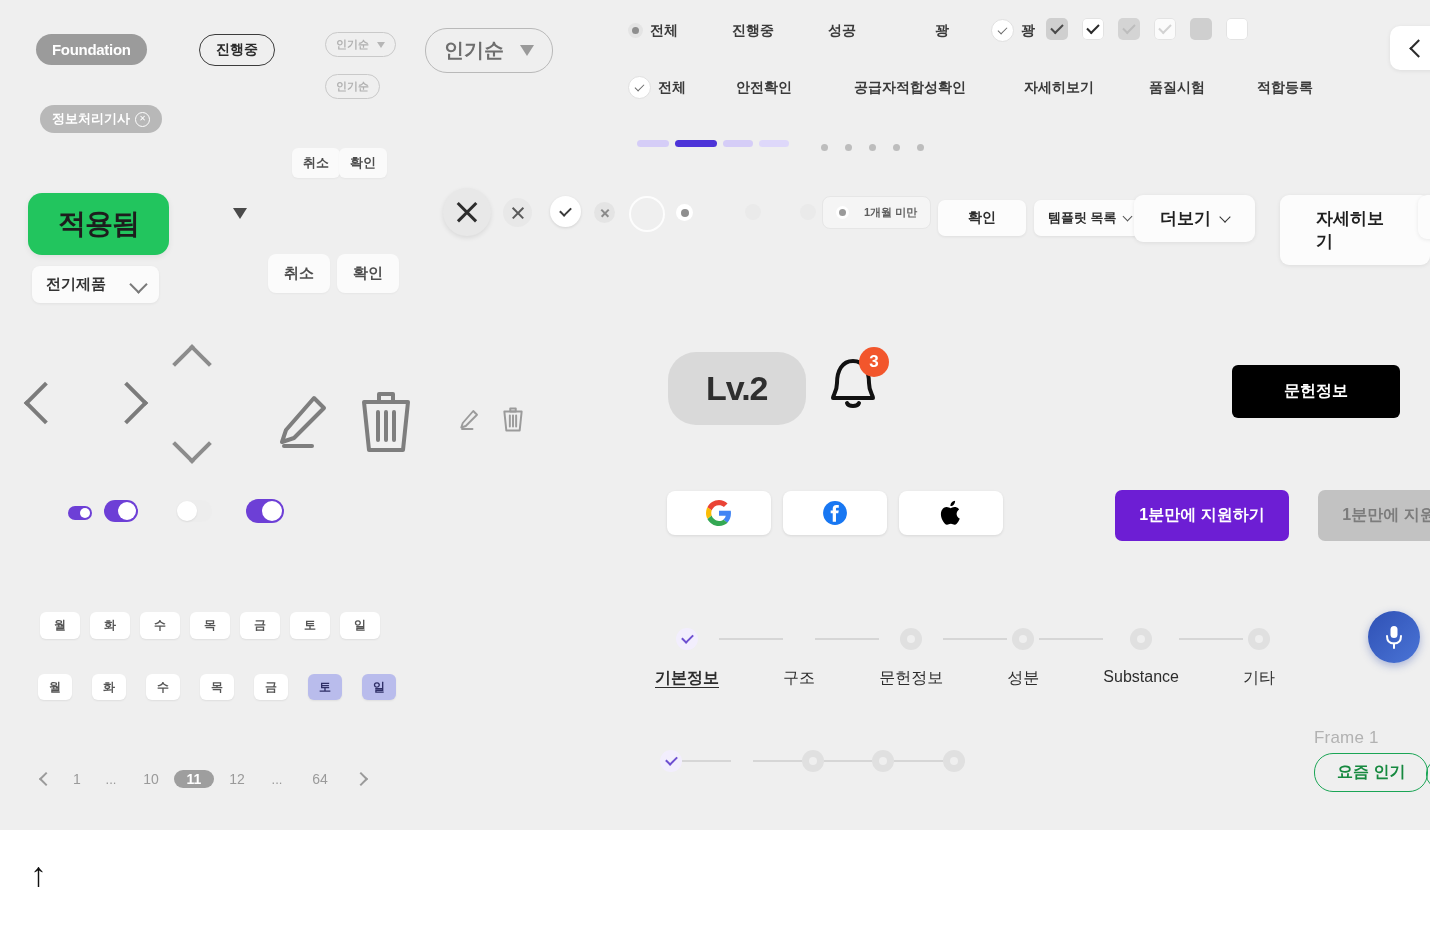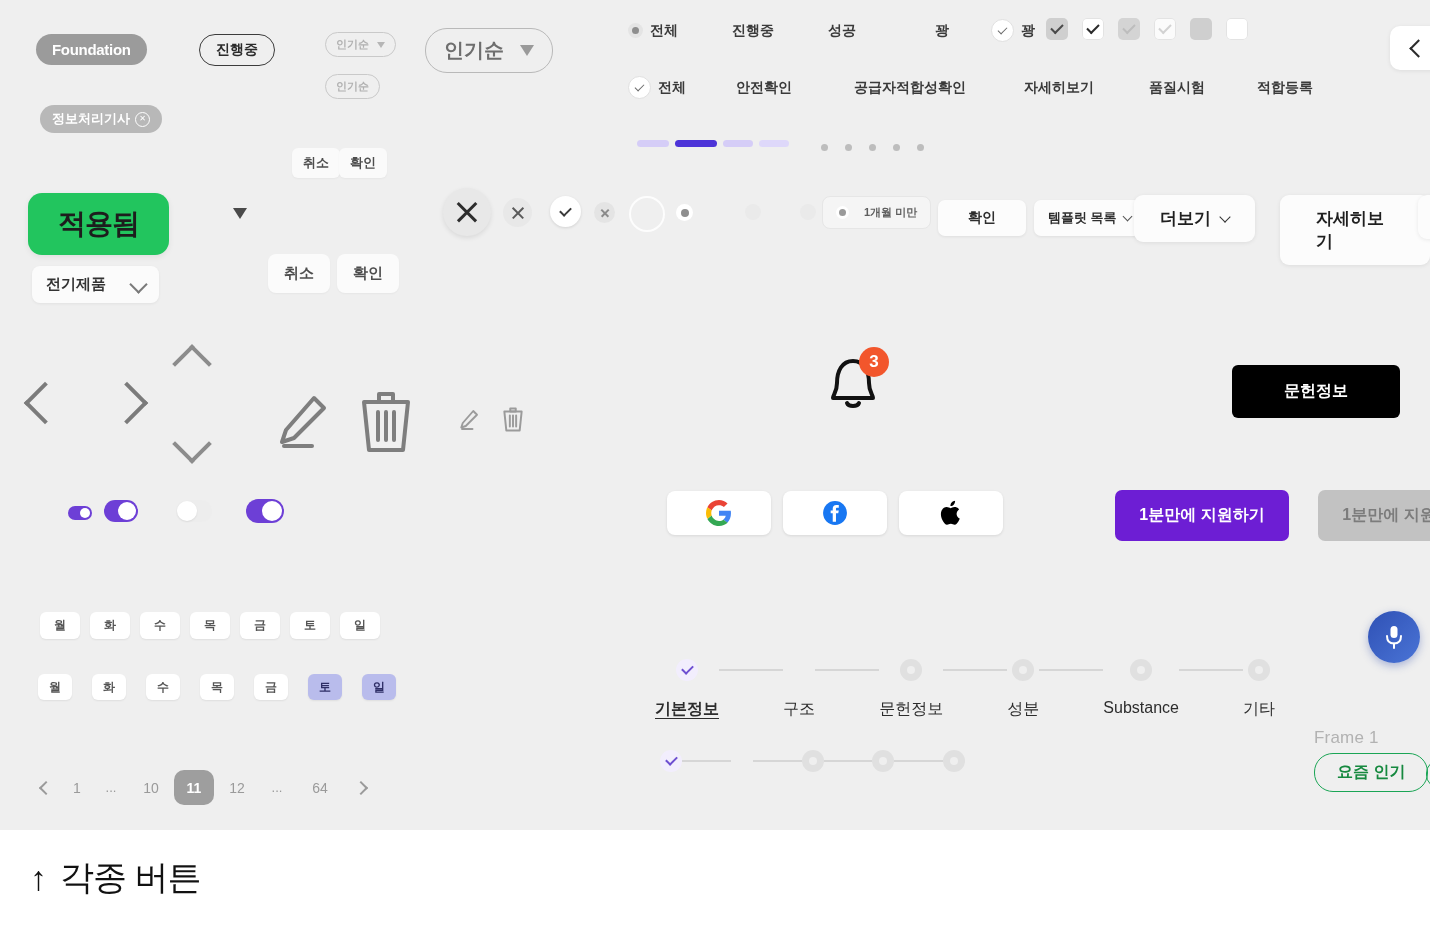--- a/index.html
+++ b/index.html
@@ -151,21 +151,21 @@
   .day{
     width:40px;height:27px;border-radius:6px;background:#fff;color:#555;
     font-size:12px;font-weight:700;display:inline-flex;align-items:center;justify-content:center;
     box-shadow:0 1px 2px rgba(0,0,0,.07);
   }
   .day.sel{background:#b9bcec;color:#2e2e66;}
   .day.v2{width:34px;height:26px;}
 
   
   .pg{font-size:14px;color:#9a9a9a;display:inline-flex;align-items:center;justify-content:center;}
-  .pg.cur{width:27px;height:35px;border-radius:10px;background:#9e9e9e;color:#fff;font-weight:700;}
+  .pg.cur{width:27px;height:18px;border-radius:10px;background:#9e9e9e;color:#fff;font-weight:700;}
 
   
   .stepper{display:flex;align-items:flex-start;}
   .step{display:flex;flex-direction:column;align-items:center;}
   .step .node{width:22px;height:22px;border-radius:50%;display:flex;align-items:center;justify-content:center;}
   .node.done{background:#f2eefd;}
   .node.done .tk{width:9px;height:5px;border-left:2.2px solid #6d4fd1;border-bottom:2.2px solid #6d4fd1;transform:rotate(-45deg);margin-top:-3px;display:block;}
   .node.todo{background:#e0e0e0;}
   .node.todo::after{content:"";width:8px;height:8px;border-radius:50%;background:#efefef;}
   .step .lbl{margin-top:18px;font-size:16px;color:#2d2d2d;font-weight:500;white-space:nowrap;}
@@ -442,20 +442,23 @@
   <div class="abs" style="left:104px;top:500px;width:34px;height:22px;border-radius:11px;background:#6d3fd6;display:flex;align-items:center;justify-content:flex-end;padding-right:2px;box-sizing:border-box;">
     <i style="width:18px;height:18px;border-radius:50%;background:#fff;display:block;"></i>
   </div>
   <div class="abs" style="left:176px;top:500px;width:36px;height:22px;border-radius:11px;background:#ededed;display:flex;align-items:center;padding-left:1px;box-sizing:border-box;">
     <i style="width:20px;height:20px;border-radius:50%;background:#fff;display:block;box-shadow:0 1px 2px rgba(0,0,0,.08);"></i>
   </div>
   <div class="abs" style="left:246px;top:499px;width:38px;height:24px;border-radius:12px;background:#6d3fd6;display:flex;align-items:center;justify-content:flex-end;padding-right:2px;box-sizing:border-box;">
     <i style="width:20px;height:20px;border-radius:50%;background:#fff;display:block;"></i>
   </div>
 
+  <div class="abs" style="left:668px;top:352px;">
+    <span class="lv-badge">Lv.2</span>
+  </div>
 
   <div class="abs bell-wrap" style="left:824px;top:352px;">
     <svg width="58" height="62" viewBox="0 0 58 62" fill="none">
       <path d="M29 9 C18 9 13 19 13 31 C13 40 9 43 9 46 L49 46 C49 43 45 40 45 31 C45 19 40 9 29 9 Z" stroke="#111" stroke-width="4" stroke-linejoin="round"></path>
       <path d="M23 51 C24.5 55 33.5 55 35 51" stroke="#111" stroke-width="4" stroke-linecap="round"></path>
     </svg>
     <span class="bell-badge">3</span>
   </div>
 
   <div class="abs" style="left:1232px;top:365px;">
@@ -517,21 +520,21 @@
       <span class="pg" style="width: 46px;">10</span>
       <span class="pg cur" style="width: 40px;">11</span>
       <span class="pg" style="width: 46px;">12</span>
       <span class="pg" style="width: 34px; align-items: flex-end; font-size: 13px;">...</span>
       <span class="pg" style="width: 52px;">64</span>
       <span class="pg" style="width: 30px;">
         <i style="display:inline-block;width:8px;height:8px;border-right:2px solid #9a9a9a;border-top:2px solid #9a9a9a;transform:rotate(45deg);"></i>
       </span>
     </div>
 
-  <div class="abs stepper" id="stepper-main" style="left:655px;top:659px;width:620px;">
+  <div class="abs stepper" id="stepper-main" style="left:655px;top:628px;width:620px;">
       <div class="step active">
         <div class="node done">
           <i class="tk"></i>
         </div>
         <div class="lbl">기본정보</div>
       </div>
       <div class="conn"></div>
       <div class="step">
         <div class="node current"></div>
         <div class="lbl">구조</div>
@@ -594,15 +597,14 @@
   <div class="abs" style="left:1314px;top:753px;">
     <span class="btn-green">요즘 인기</span>
   </div>
   <div class="abs" style="left:1426px;top:760px;width:26px;height:26px;border:1.6px solid #1aa555;border-radius:13px;"></div>
 
 </div>
 
 <div class="footer">
   <div class="abs footer-title" style="left:30px;top:25px;">
     <span>↑</span>
-    <span>각종 버튼</span>
   </div>
 </div>
 
 </body></html>

